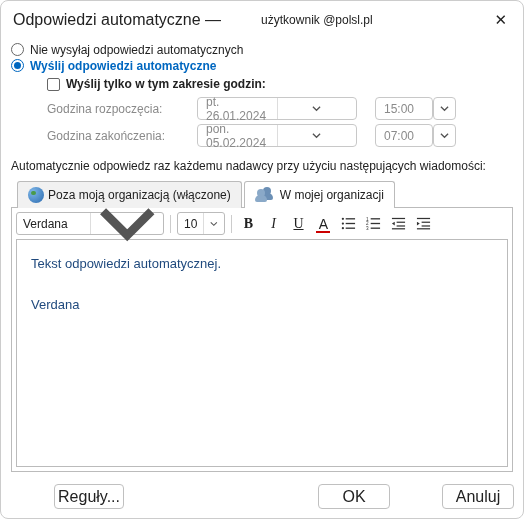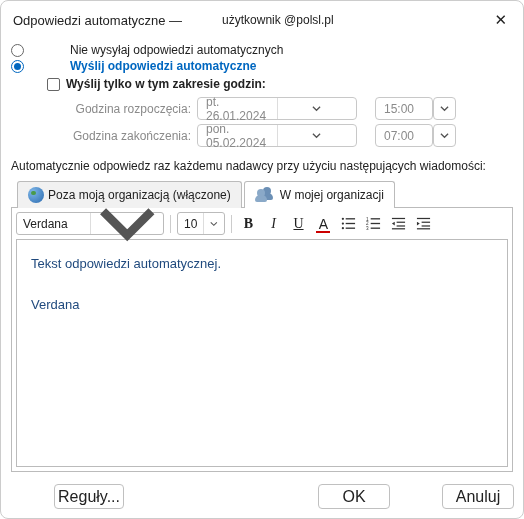--- a/index.html
+++ b/index.html
@@ -1,38 +1,38 @@
 <!DOCTYPE html>
 <html><head>
 <meta charset="utf-8">
 <style>
 * { box-sizing: border-box; margin: 0; padding: 0; font-family: "Segoe UI", Tahoma, sans-serif; }
 body { width: 524px; height: 519px; background: #ffffff; border: 1px solid #ccc; border-radius: 8px; font-size: 12px; color: #222; overflow: hidden; }
 
 .titlebar { display: flex; align-items: center; padding: 10px 12px 6px 12px; }
-.titlebar .t1 { font-size: 13px; }
+.titlebar .t1 { font-size: 16px; }
 .titlebar .t2 { font-size: 12px; margin-left: 40px; }
 .titlebar .spacer { flex: 1; }
 .close-x { font-size: 15px; cursor: pointer; color: #222; padding: 0 4px; }
 
 .content { padding: 6px 10px 10px 10px; }
 
-.radio-row { display: flex; align-items: flex-end; margin: 2px 0; gap: 40px; }
+.radio-row { display: flex; align-items: flex-start; margin: 2px 0; }
 .radio { width: 13px; height: 13px; border: 1px solid #666; border-radius: 50%; margin-right: 6px; display: inline-flex; align-items: center; justify-content: center; background: #fff; }
 .radio.selected { border-color: #0067c0; }
 .radio.selected::after { content: ""; width: 7px; height: 7px; background: #0067c0; border-radius: 50%; }
 .radio-label.selected { color: #0067c0; font-weight: 600; }
 
 .cb-row { display: flex; align-items: center; margin: 4px 0 6px 36px; }
 .checkbox { width: 13px; height: 13px; border: 1px solid #666; border-radius: 2px; margin-right: 6px; background: #fff; }
 .bold { font-weight: 600; }
 
 .sched { margin-left: 36px; }
 .sched-row { display: flex; align-items: center; margin-bottom: 4px; }
-.sched-label { width: 150px; text-align: right; color: #8a8a8a; font-size: 12px; padding-right: 6px; }
+.sched-label { width: 150px; text-align: left; color: #8a8a8a; font-size: 12px; padding-right: 6px; }
 .combo, .timecombo { display: flex; align-items: center; border: 1px solid #c8c8c8; border-radius: 4px; background: #fff; height: 23px; }
 .combo { width: 160px; }
 .combo span, .timecombo span { flex: 1; padding: 0 8px; color: #8a8a8a; font-size: 12px; }
 .chev { width: 23px; height: 100%; display: flex; align-items: center; justify-content: center; border-left: 1px solid #ddd; }
 .chev svg { width: 9px; height: 9px; }
 .timecombo { width: 58px; margin-left: 18px; }
 .timecombo + .chevbox { margin-left: 0; }
 .chevbox { width: 23px; height: 23px; border: 1px solid #c8c8c8; border-radius: 4px; display: flex; align-items: center; justify-content: center; margin-left: 4px; }
 
 .desc { margin: 12px 0 8px 0; font-size: 12px; }

